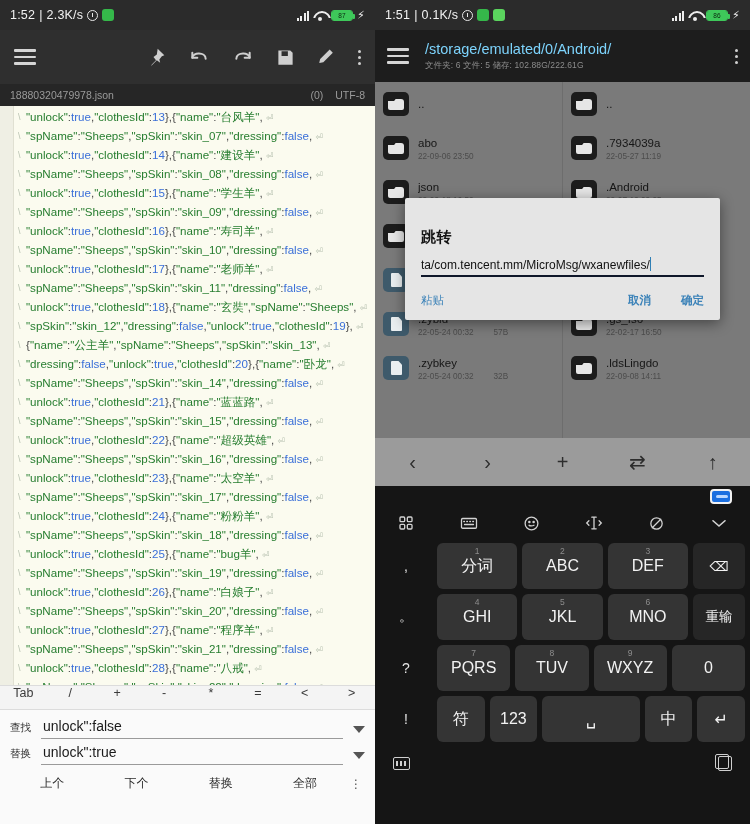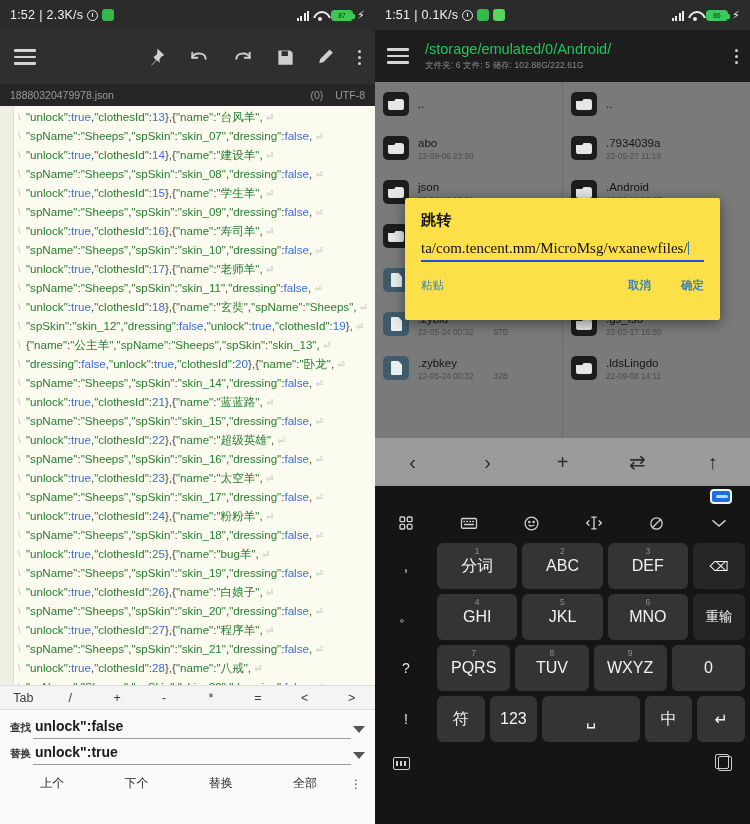--- a/index.html
+++ b/index.html
@@ -82,44 +82,44 @@
   .code .wrapmark { color: #b9c3b2; font-size: 9px; }
   .s { color: #267d2f; }
   .k { color: #3a6fd8; }
   .p { color: #4a4a4a; }
   .n { color: #3a6fd8; }
 
   
   .symrow {
     position: absolute; left:0; right:0; bottom: 114px; height: 25px;
     background: #f4f4f4; border-top: 1px solid #dcdcdc; border-bottom: 1px solid #dcdcdc;
-    display: flex; align-items: center;
+    display: flex; align-items: flex-start;
   }
   .symrow div { flex: 1; text-align: center; font-size: 12.5px; color: #3a3a3a; }
   .findwrap {
     position: absolute; left:0; right:0; bottom: 0; height: 114px;
     background: #fafafa; padding: 6px 10px 0 10px;
   }
-  .frow { display: flex; align-items: flex-end; gap: 2px; margin-bottom: 3px; font-weight: bold; }
+  .frow { display: flex; align-items: flex-end; gap: 10px; margin-bottom: 3px; }
   .flabel { font-size: 10.5px; color: #333; padding-bottom: 4px; white-space: nowrap; }
   .finput {
     flex: 1; border-bottom: 1px solid #9a9a9a; font-size: 14px; color: #1a1a1a;
     padding: 2px 2px 3px 2px; line-height: 17px;
   }
   .caretdown { width: 0; height: 0; border-left: 6px solid transparent; border-right: 6px solid transparent; border-top: 7px solid #555; margin-bottom: 6px; }
   .fbtns { display: flex; align-items: center; margin-top: 10px; }
   .fbtns div { flex: 1; text-align: center; font-size: 12px; color: #2b2b2b; }
   .fbtns .dots { flex: 0 0 18px; color: #555; font-size: 12px; }
 
   
   .fm-header {
     height: 52px; background: #1d1d1d; display: flex; align-items: center;
     padding: 0 12px; gap: 16px;
   }
-  .fm-title { color: #22c55e; font-size: 14.5px; line-height: 17px; }
+  .fm-title { color: #7dd3fc; font-size: 14.5px; line-height: 17px; }
   .fm-sub { color: #8c8c8c; font-size: 8.5px; margin-top: 2px; letter-spacing: .1px; }
   .vdots { color: #d0d0d0; font-size: 16px; line-height: 4px; margin-left: auto; }
   .vdots b { display:block; width:3px; height:3px; background:#d0d0d0; border-radius:50%; margin:3px 0; }
 
   .fm-list {
     position: absolute; top: 82px; left: 0; right: 0; height: 356px;
     background: #7a7a7a; display: flex;
   }
   .fm-col { flex: 1; padding: 0; }
   .fm-col.left { border-right: 1px solid #6d6d6d; }
@@ -143,27 +143,27 @@
     clip-path: polygon(0 0, 68% 0, 100% 26%, 100% 100%, 0 100%);
   }
   .fi-text { min-width: 0; }
   .fi-name { color: #161616; font-size: 11.5px; line-height: 14px; white-space: nowrap; overflow: hidden; }
   .fi-meta { color: #4c4c4c; font-size: 8.2px; margin-top: 2px; white-space: nowrap; }
   .fi-meta .sz { margin-left: 20px; }
 
   
   .dlg {
     position: absolute; left: 30px; top: 198px; width: 315px; height: 122px;
-    background: #fde047; border-radius: 2px; box-shadow: 0 3px 14px rgba(0,0,0,.45);
-    padding: 13px 16px 0 16px; z-index: 5;
+    background: #e5e5e5; border-radius: 2px; box-shadow: 0 3px 14px rgba(0,0,0,.45);
+    padding: 30px 16px 0 16px; z-index: 5;
   }
   .dlg-title { font-size: 15px; color: #141414; font-weight: bold; letter-spacing: .5px; }
   .dlg-input {
-    margin-top: 10px; border-bottom: 2px solid #1d4ed8; font-size: 15px; color: #111;
-    padding-bottom: 3px; white-space: nowrap; overflow: hidden; position: relative; font-family: Liberation Serif, serif;
+    margin-top: 10px; border-bottom: 2px solid #0f172a; font-size: 12px; color: #111;
+    padding-bottom: 3px; white-space: nowrap; overflow: hidden; position: relative;
   }
   .dlg-input .caret { display:inline-block; width:1px; height:14px; background:#2f7fb5; vertical-align:-2px; }
   .dlg-actions { display: flex; align-items: center; margin-top: 16px; }
   .dlg-actions .paste { font-size: 11.5px; color: #3b82b8; }
   .dlg-actions .spacer { flex: 1; }
   .dlg-actions .act { font-size: 11.5px; color: #3b82b8; margin-left: 30px; font-weight: bold; }
 
   
   .fm-nav {
     position: absolute; top: 438px; left: 0; right: 0; height: 48px;

